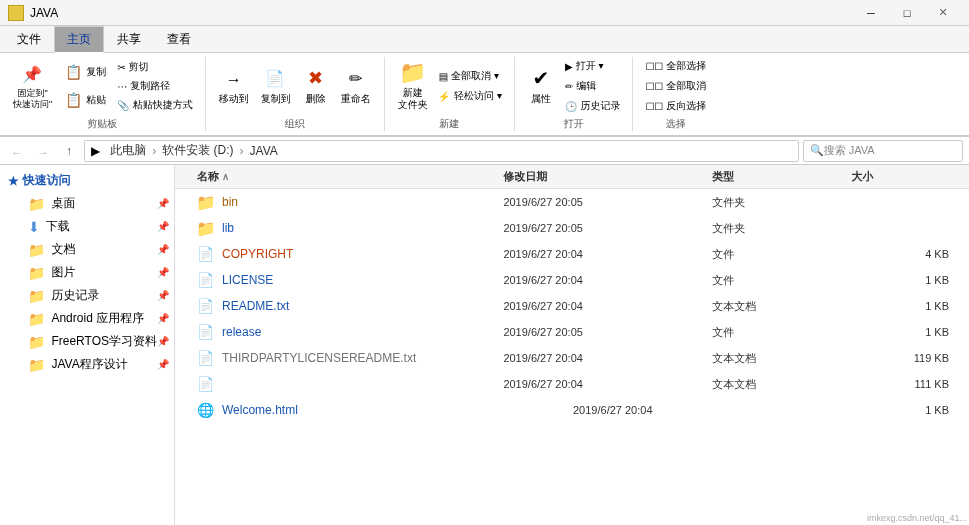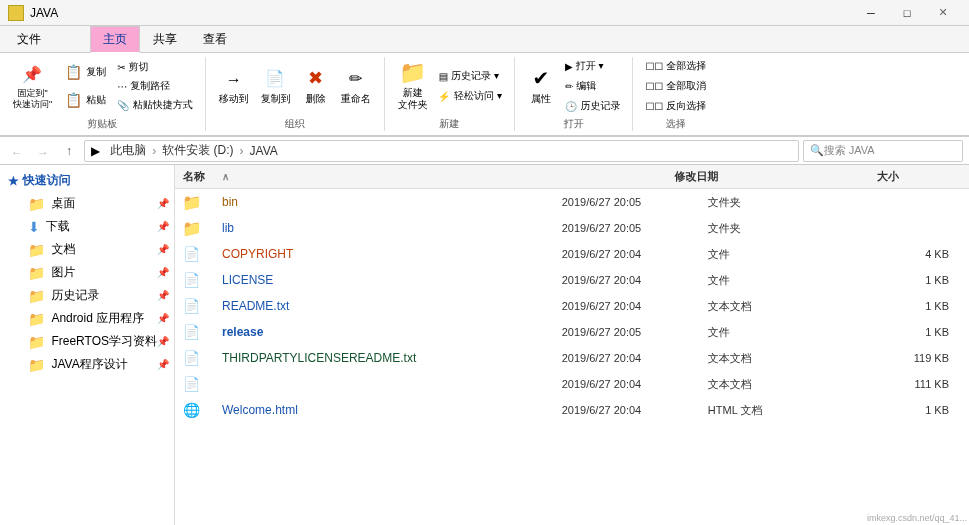--- a/index.html
+++ b/index.html
@@ -24,25 +24,24 @@
     .ribbon-tabs { display: flex; border-bottom: 1px solid #ccc; padding: 0 4px; }
     .ribbon-tab {
       padding: 4px 12px;
       font-size: 12px;
       cursor: pointer;
       border: 1px solid transparent;
       margin-bottom: -1px;
       background: transparent;
     }
     .ribbon-tab.active {
-      background: #f9a8d4;
+      background: #a3a3a3;
       border: 1px solid #ccc;
       border-bottom: 1px solid white;
       color: #003399;
-      margin-left: 36px;
     }
     .ribbon-content {
       background: white;
       display: flex;
       padding: 4px 0;
       border-bottom: 1px solid #ccc;
       align-items: stretch;
     }
     .ribbon-group {
       display: flex;
@@ -199,24 +198,24 @@
       padding: 0 8px;
       border-bottom: 1px solid #ddd;
       background: #f5f5f5;
       height: 24px;
       font-size: 11px;
       font-weight: bold;
       color: #333;
       position: sticky;
       top: 0;
     }
-    .col-name { flex: 2.2; display: flex; align-items: center; gap: 17px; cursor: pointer; }
-    .col-date { flex: 1.5; cursor: pointer; text-align: center; }
+    .col-name { flex: 2.2; display: flex; align-items: center; gap: 3px; cursor: pointer; margin-left: 14px; }
+    .col-date { flex: 1.5; cursor: pointer; }
     .col-type { flex: 1; cursor: pointer; }
-    .col-size { flex: 0.7; text-align: center; cursor: pointer; padding-right: 12px; }
+    .col-size { flex: 0.7; text-align: left; cursor: pointer; padding-right: 12px; }
     .file-row {
       display: flex;
       align-items: center;
       padding: 2px 8px;
       height: 26px;
       cursor: pointer;
       font-size: 12px;
     }
     .file-row .col-name { color: #1a56b0; }
     .file-row .col-date { color: #333; font-size: 11px; }
@@ -307,21 +306,21 @@
       <div class="ribbon-group-label">组织</div>
     </div>
 
     <div class="ribbon-group">
       <div class="ribbon-buttons">
         <div class="ribbon-btn">
           <div class="ribbon-btn-icon" style="font-size:22px;">📁</div>
           <span style="text-align:center;line-height:1.2;">新建<br>文件夹</span>
         </div>
         <div style="display:flex;flex-direction:column;gap:2px;">
-          <div class="ribbon-btn-small">▤ <span>历史记录 ▾</span></div>
+          <div class="ribbon-btn-small">▤ <span>全部取消 ▾</span></div>
           <div class="ribbon-btn-small">⚡ <span>轻松访问 ▾</span></div>
         </div>
       </div>
       <div class="ribbon-group-label">新建</div>
     </div>
 
     <div class="ribbon-group">
       <div class="ribbon-buttons">
         <div class="ribbon-btn">
           <div class="ribbon-btn-icon" style="font-size:20px;">✔</div>
@@ -417,20 +416,21 @@
     </div>
   </div>
 
   <div class="file-list">
     <div class="file-list-header">
       <div class="col-name">
         <span>名称</span>
         <span style="color:#888;font-size:10px;">∧</span>
       </div>
       <div class="col-date"><span>修改日期</span></div>
+      <div class="col-type"><span>类型</span></div>
       <div class="col-size"><span>大小</span></div>
     </div>
 
     <div id="file-rows-container">
         <div class="file-row">
     <div class="col-name">
       <div class="file-icon">
               <span style="color:#e8c840;font-size:16px;">📁</span>
             </div>
       <span style="color:#a16207;">bin</span>
@@ -481,32 +481,32 @@
     </div>
     <div class="col-date">2019/6/27 20:04</div>
     <div class="col-type">文本文档</div>
     <div class="col-size">1 KB</div>
   </div>
         <div class="file-row">
     <div class="col-name">
       <div class="file-icon">
               <span style="color:#ccc;font-size:14px;">📄</span>
             </div>
-      <span style="color:#1a56b0;font-weight:bold;">release</span>
+      <span style="color:#1a56b0;">release</span>
     </div>
     <div class="col-date">2019/6/27 20:05</div>
     <div class="col-type">文件</div>
     <div class="col-size">1 KB</div>
   </div>
         <div class="file-row">
     <div class="col-name">
       <div class="file-icon">
               <span style="color:#ccc;font-size:14px;">📄</span>
             </div>
-      <span style="color:#14532d;">THIRDPARTYLICENSEREADME.txt</span>
+      <span style="color:#737373;">THIRDPARTYLICENSEREADME.txt</span>
     </div>
     <div class="col-date">2019/6/27 20:04</div>
     <div class="col-type">文本文档</div>
     <div class="col-size">119 KB</div>
   </div>
         <div class="file-row">
     <div class="col-name">
       <div class="file-icon">
               <span style="color:#ccc;font-size:14px;">📄</span>
             </div>
@@ -516,20 +516,19 @@
     <div class="col-size">111 KB</div>
   </div>
         <div class="file-row">
     <div class="col-name">
       <div class="file-icon">
               <span style="color:#e07000;font-size:14px;">🌐</span>
             </div>
       <span style="color:#1a56b0;">Welcome.html</span>
     </div>
     <div class="col-date">2019/6/27 20:04</div>
-    <div class="col-type">HTML 文档</div>
     <div class="col-size">1 KB</div>
   </div>
       </div>
   </div>
 </div>
 
 <div class="watermark">imkexg.csdn.net/qq_41...</div>
 
 </body></html>

